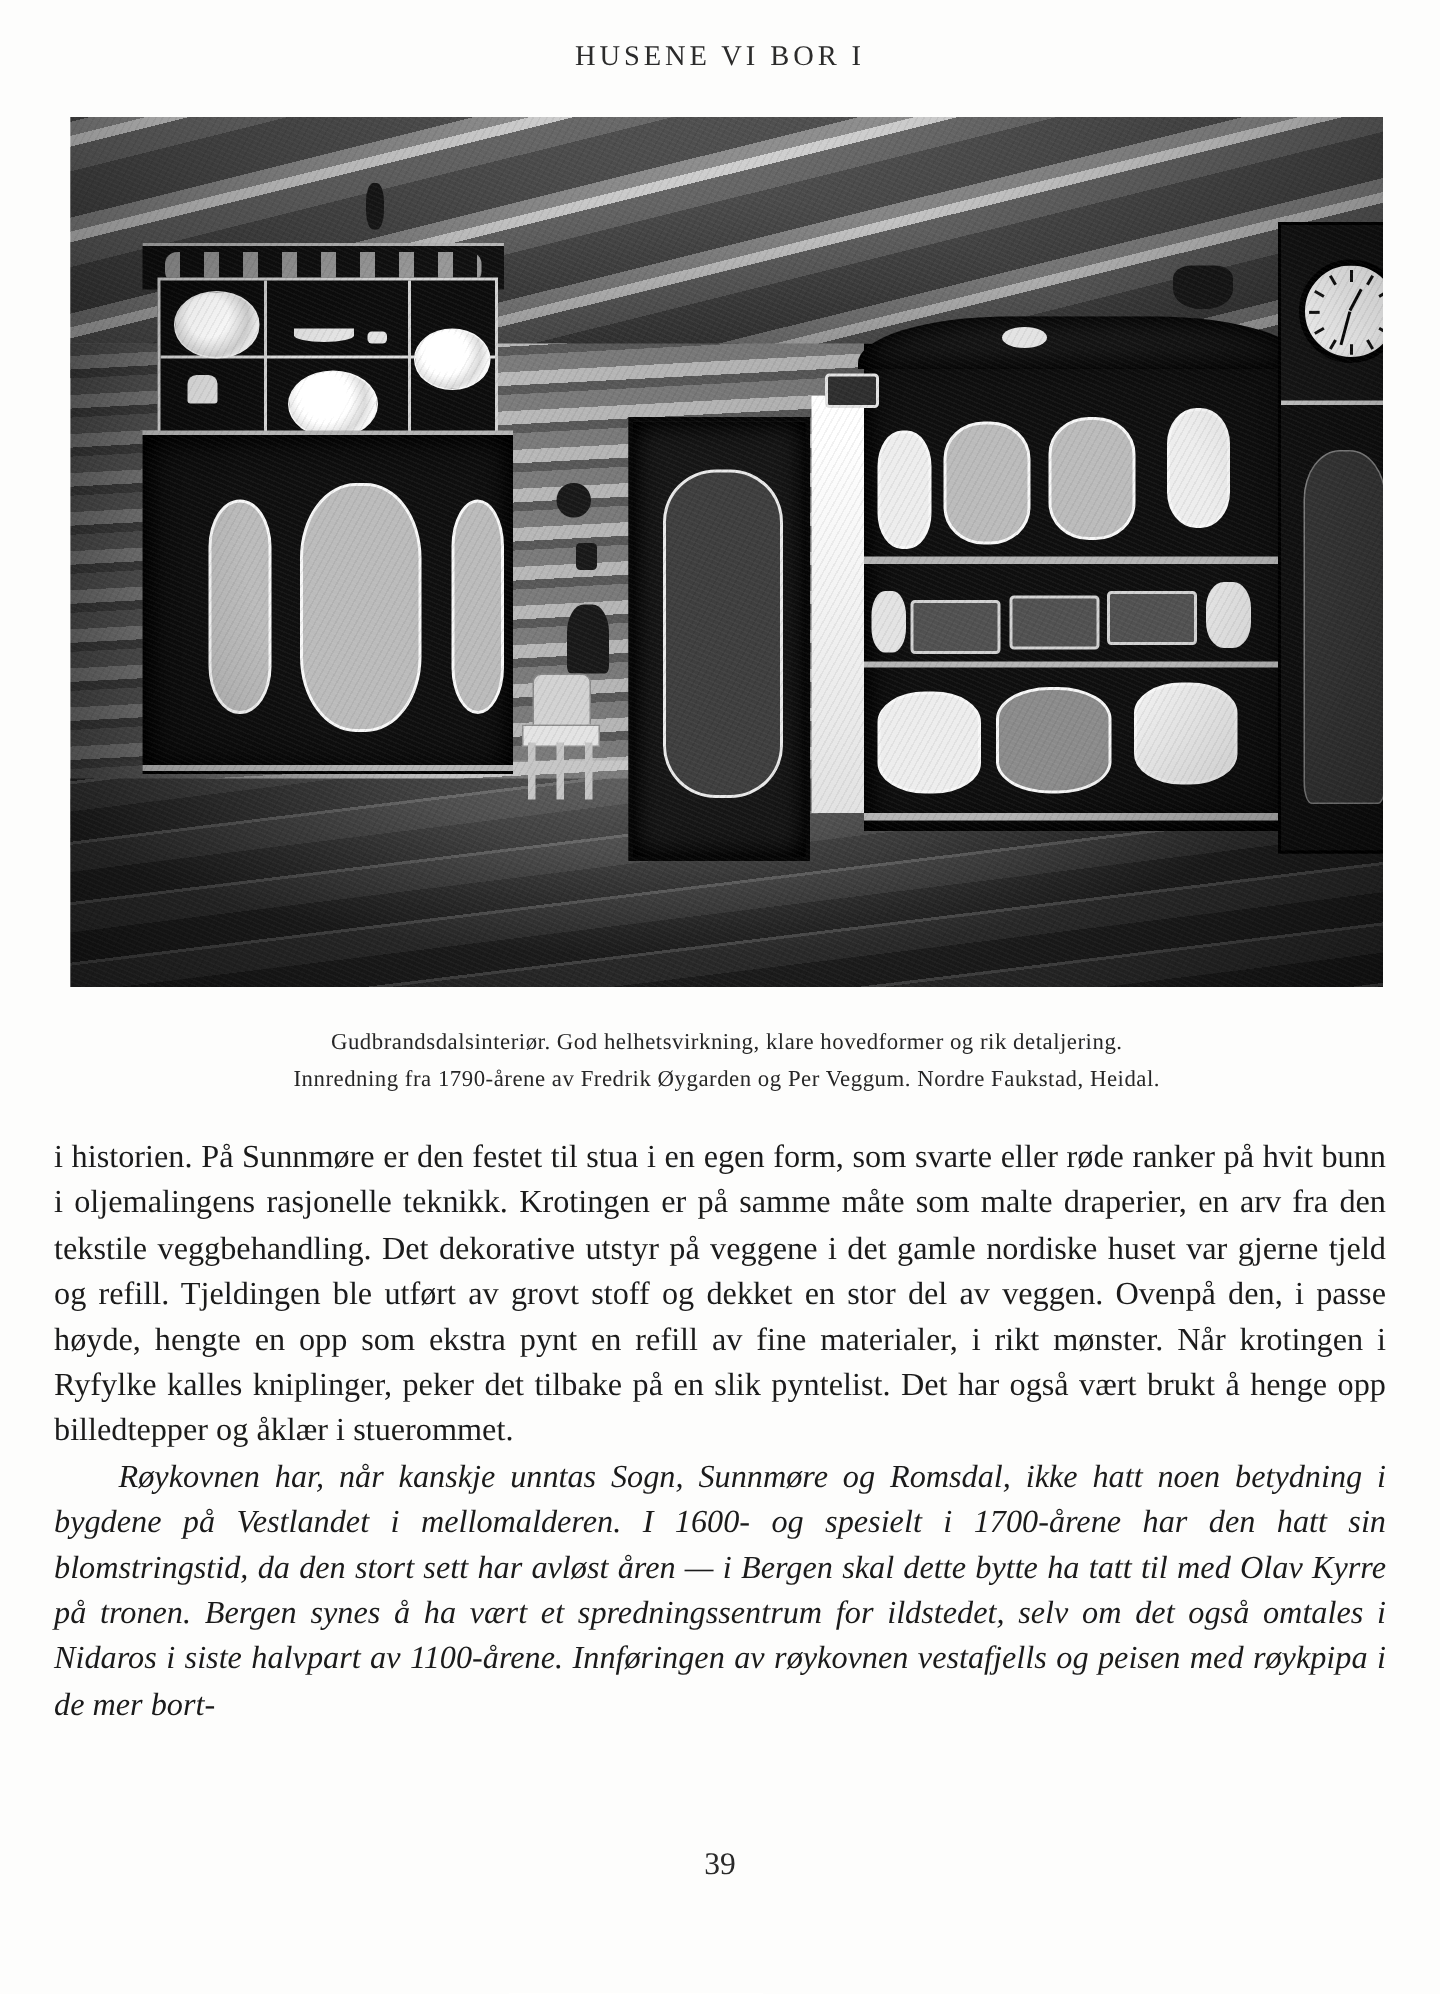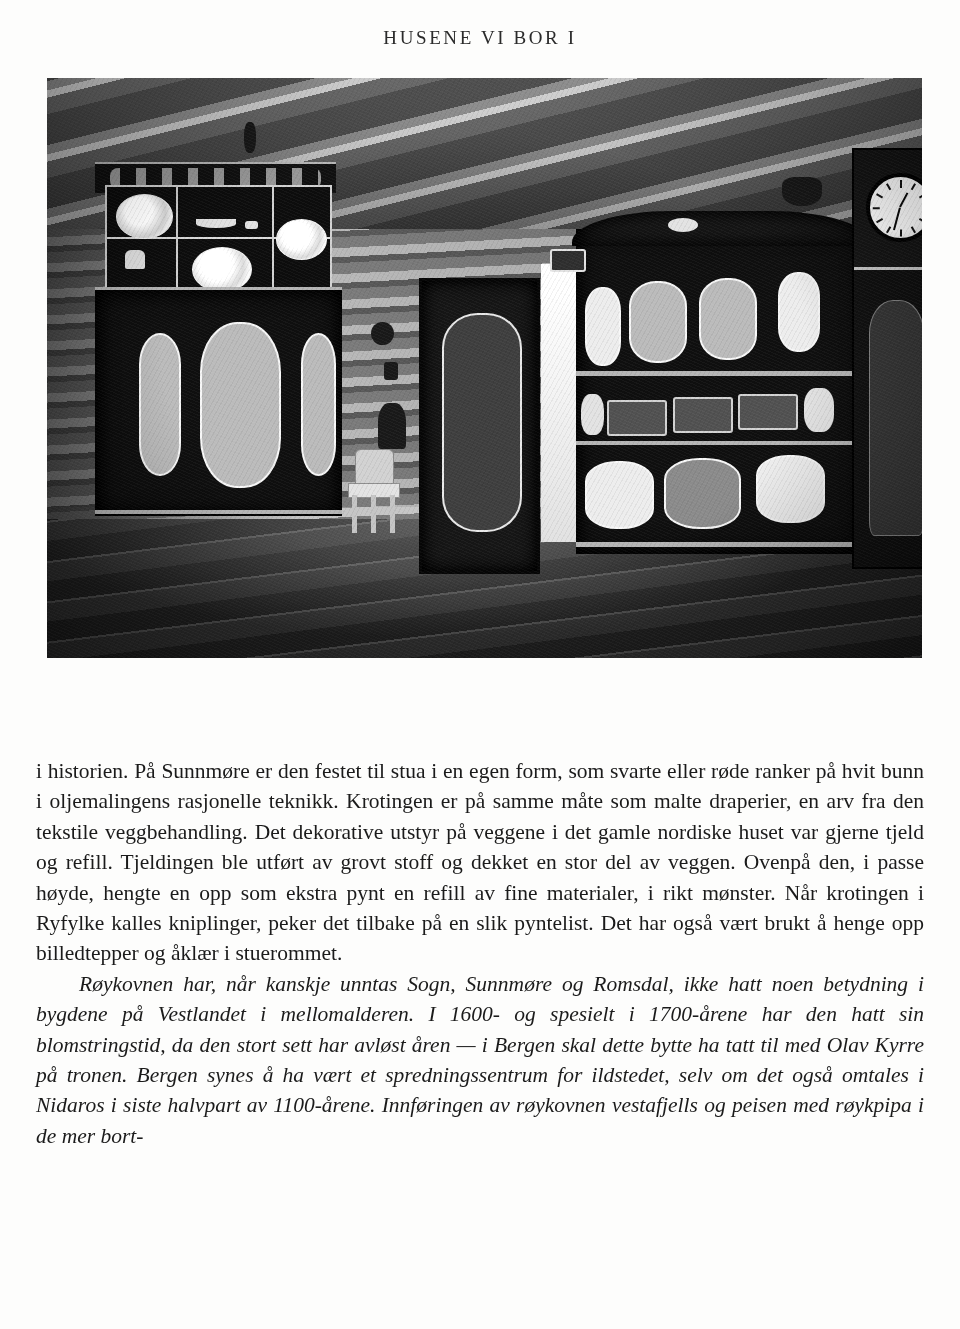--- a/index.html
+++ b/index.html
@@ -390,20 +390,25 @@
           <div class="clock-hand" style="height:38%; transform:translateX(-50%) rotate(195deg);"></div>
         </div>
         <div class="clock-body-panel"></div>
       </div>
 
       <div class="grain"></div>
       <div class="vignette"></div>
     </div>
   </figure>
 
+  <div class="caption">
+    <div>Gudbrandsdalsinteriør. God helhetsvirkning, klare hovedformer og rik detaljering.</div>
+    <div>Innredning fra 1790-årene av Fredrik Øygarden og Per Veggum. Nordre Faukstad, Heidal.</div>
+  </div>
 
   <div class="body-text">
     <p>i historien. På Sunnmøre er den festet til stua i en egen form, som svarte eller røde ranker på hvit bunn i oljemalingens rasjonelle teknikk. Krotingen er på samme måte som malte draperier, en arv fra den tekstile veggbehandling. Det dekorative utstyr på veggene i det gamle nordiske huset var gjerne tjeld og refill. Tjeldingen ble utført av grovt stoff og dekket en stor del av veggen. Ovenpå den, i passe høyde, hengte en opp som ekstra pynt en refill av fine materialer, i rikt mønster. Når krotingen i Ryfylke kalles kniplinger, peker det tilbake på en slik pyntelist. Det har også vært brukt å henge opp billedtepper og åklær i stuerommet.</p>
     <p class="indent">Røykovnen har, når kanskje unntas Sogn, Sunnmøre og Romsdal, ikke hatt noen betydning i bygdene på Vestlandet i mellomalderen. I 1600- og spesielt i 1700-årene har den hatt sin blomstringstid, da den stort sett har avløst åren — i Bergen skal dette bytte ha tatt til med Olav Kyrre på tronen. Bergen synes å ha vært et spredningssentrum for ildstedet, selv om det også omtales i Nidaros i siste halvpart av 1100-årene. Innføringen av røykovnen vestafjells og peisen med røykpipa i de mer bort-</p>
   </div>
 
+  <div class="folio">39</div>
 
 </div>
 
 </body></html>

